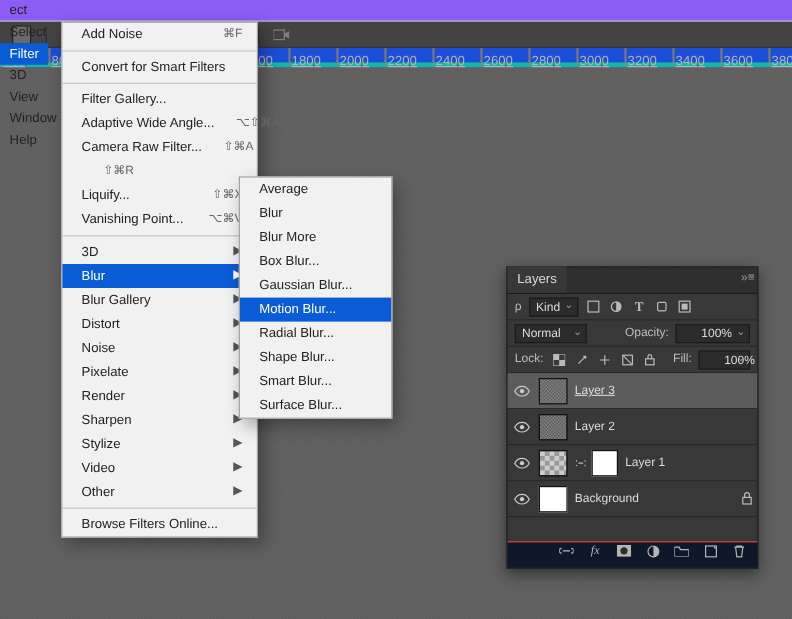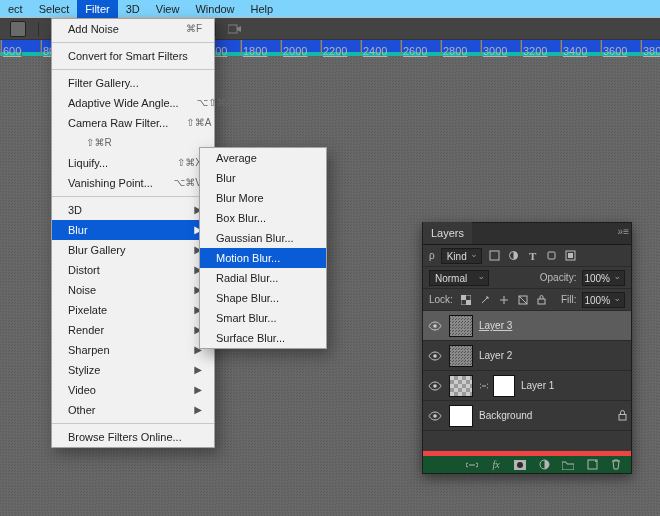--- a/index.html
+++ b/index.html
@@ -9,21 +9,21 @@
   .canvas-bg { position: absolute; inset: 0; background: #6b6b6b; }
   .canvas-noise { position: absolute; inset: 0;
     background-image:
       repeating-conic-gradient(#777 0 0.25%, #5a5a5a 0 0.5%),
       repeating-linear-gradient(45deg,#727272 0 1px,#5d5d5d 1px 2px);
     background-size: 3px 3px, 2px 2px;
     opacity: .55; mix-blend-mode: overlay;
   }
 
   
-  .menubar { position: absolute; top: 0; left: 0; right: 0; height: 18px; background: #7dd3fc; display: flex; align-items: flex-start; border-bottom: 1px solid #bcbcbc; z-index: 10; }
+  .menubar { position: absolute; top: 0; left: 0; right: 0; height: 18px; background: #8b5cf6; display: flex; align-items: flex-start; border-bottom: 1px solid #bcbcbc; z-index: 10; flex-direction: column; }
   .menubar .m { padding: 0 8px; line-height: 18px; color: #222; cursor: default; }
   .menubar .m.active { background: #0a5bd6; color: #fff; }
 
   
   .optionsbar { position: absolute; top: 18px; left: 0; right: 0; height: 22px; background: #434343; display:flex; align-items:center; gap:12px; padding: 0 10px; color:#9a9a9a; font-size:10px; border-bottom:1px solid #333; z-index:5;}
   .optionsbar .swatch { width:16px; height:16px; border:1px solid #222; background:#6a6a6a; border-radius:2px;}
   .optionsbar .sep { width:1px; height:14px; background:#2e2e2e;}
   .icon-small { width:14px; height:14px; display:inline-flex; align-items:center; justify-content:center; opacity:.7;}
   svg { display:block; }
 
@@ -46,21 +46,21 @@
 
   
   .panel { position:absolute; top:222px; left:422px; width:210px; background:#383838; border:1px solid #1d1d1d; box-shadow:0 4px 12px rgba(0,0,0,.5); z-index:15; color:#ccc;}
   .panel .tabrow { display:flex; align-items:flex-end; height:22px; background:#2f2f2f; border-bottom:1px solid #1a1a1a; gap:8px; padding-right:4px;}
   .panel .tab { padding:0 8px; line-height:22px; font-size:11px; color:#dcdcdc; background:#383838;}
   .panel .spacer { flex:1; }
   .panel-row { display:flex; align-items:center; height:22px; padding:0 6px; gap:6px; border-bottom:1px solid #2a2a2a;}
   .panel-row .lbl { color:#bdbdbd; font-size:10px;}
   .sel { background:#2b2b2b; border:1px solid #1b1b1b; color:#ddd; padding:1px 14px 1px 5px; font-size:10px; position:relative; height:16px; line-height:13px;}
   .sel::after { content:"⌄"; position:absolute; right:3px; top:-1px; color:#999; font-size:9px;}
-  .pct { background:#2b2b2b; border:1px solid #1b1b1b; color:#ddd; padding:1px 14px 1px 1px; font-size:10px; min-width:36px; position:relative; height:16px; line-height:13px;}
+  .pct { background:#2b2b2b; border:1px solid #1b1b1b; color:#ddd; padding:1px 14px 1px 20px; font-size:10px; min-width:36px; position:relative; height:16px; line-height:13px;}
   .pct::after{ content:"⌄"; position:absolute; right:3px; top:-1px; color:#999; font-size:9px;}
   .icon-row { display:flex; gap:5px; align-items:center;}
   .icon-row .ic { width:14px; height:14px; display:flex; align-items:center; justify-content:center; color:#b8b8b8;}
 
   .layer { display:flex; align-items:center; height:30px; border-bottom:1px solid #2a2a2a; padding:0 4px; gap:6px;}
   .layer.sel-row { background:#5c5c5c;text-decoration:underline;}
   .eye { width:16px; height:16px; display:flex; align-items:center; justify-content:center; color:#ccc;}
   .thumb { width:24px; height:22px; border:1px solid #111; background:#777;}
   .thumb.noise { background:
     repeating-conic-gradient(#8a8a8a 0 0.25%, #555 0 0.5%);
@@ -68,21 +68,21 @@
   .thumb.white { background:#fff;}
   .thumb.check { background:
     conic-gradient(#999 25%, #ccc 0 50%, #999 0 75%, #ccc 0);
     background-size:8px 8px;}
   .mask { width:22px; height:22px; border:1px solid #111; background:#fff; margin-left:-2px;}
   .layer .name { color:#ddd; font-size:10px;}
   .lock { margin-left:auto; color:#bbb;}
   .link-ic { width:10px; height:16px; display:flex; align-items:center; justify-content:center; color:#bbb;}
   .trailing-space { height:20px; }
 
-  .panel-footer { display:flex; align-items:center; justify-content:flex-end; gap:10px; height:22px; padding:0 8px; background:#14532d; border-top:5px solid #ef4444;}
+  .panel-footer { display:flex; justify-content:flex-end; gap:10px; height:22px; padding:0 8px; background:#0f172a; border-top:1px solid #ef4444;}
   .panel-footer .ic { width:14px; height:14px; color:#b5b5b5; display:flex; align-items:center; justify-content:center;}
 
   .arrow-collapse { position:absolute; right:2px; top:3px; color:#999; font-size:10px;}
 </style>
 </head>
 <body>
 
 <div class="canvas-bg"></div>
 <div class="canvas-noise"></div>
 

